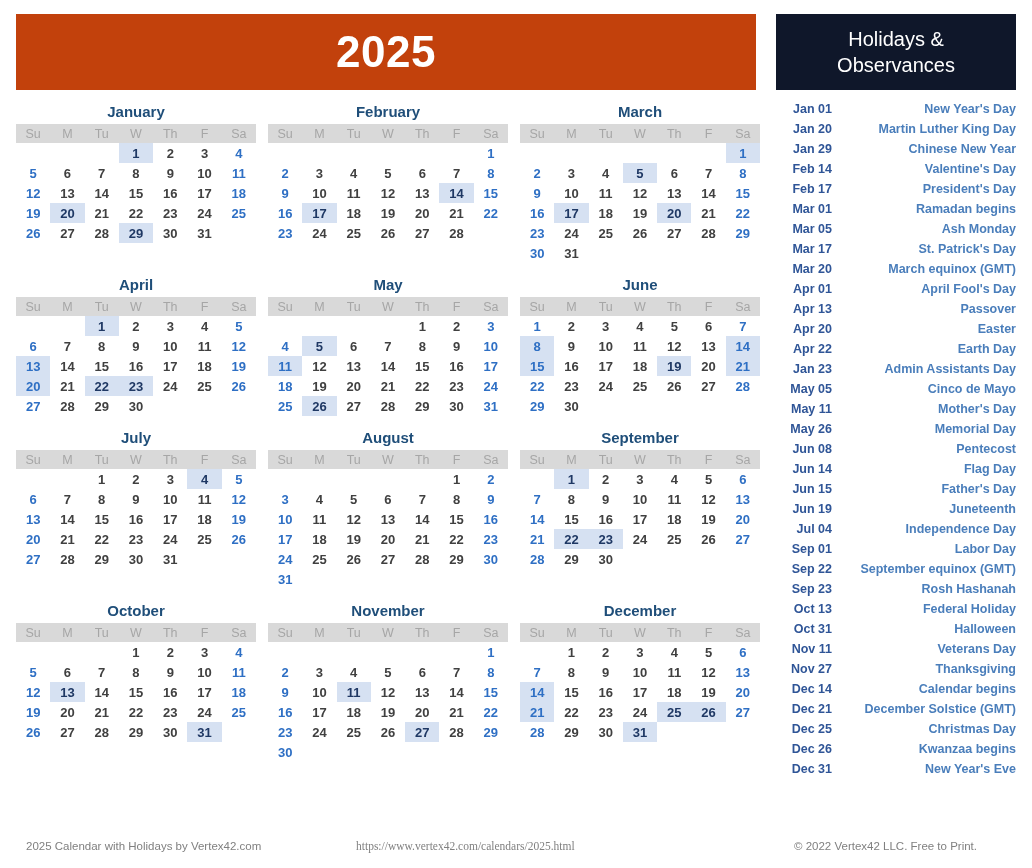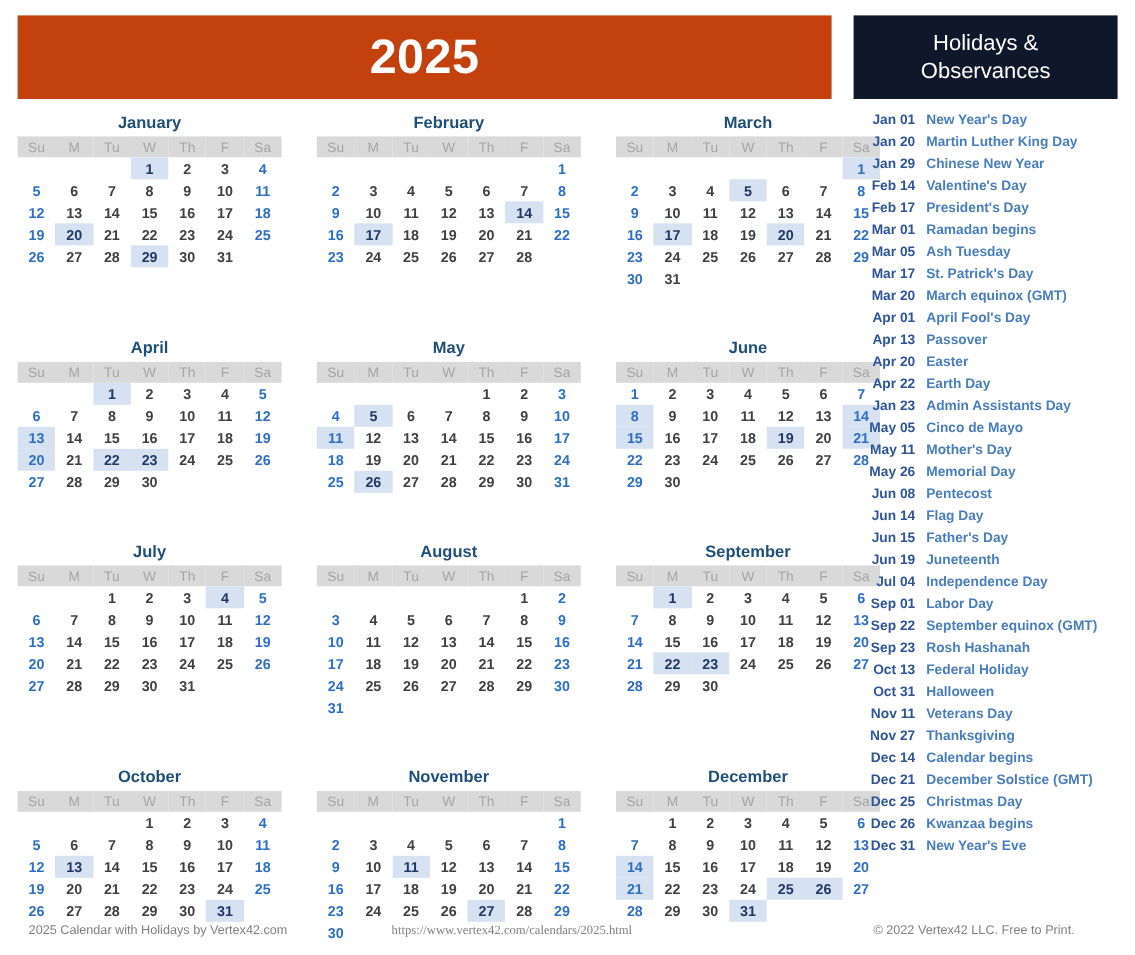--- a/index.html
+++ b/index.html
@@ -41,21 +41,20 @@
     font-size: 44px;
     font-weight: bold;
     letter-spacing: 0.5px;
   }
   .months-grid {
     display: grid;
     grid-template-columns: repeat(3, 1fr);
     column-gap: 12px;
     row-gap: 0px;
     margin-top: 10px;
-    gap: 32px;
   }
   .month {
     width: 240px;
     margin-bottom: 10px;
   }
   .month-title {
     text-align: center;
     color: #1f4e79;
     font-size: 15px;
     font-weight: bold;
@@ -114,20 +113,21 @@
     text-align: center;
   }
   .hol-list {
     margin-top: 12px;
   }
   .hol-row {
     display: flex;
     align-items: baseline;
     height: 20px;
     font-size: 12.5px;
+    justify-content: space-between;
   }
   .hol-date {
     width: 56px;
     flex: 0 0 56px;
     text-align: right;
     padding-right: 10px;
     color: #2f5597;
     font-weight: bold;
   }
   .hol-name {
@@ -983,21 +983,21 @@
           <div class="hol-row">
             <span class="hol-date">Feb 17</span>
             <span class="hol-name">President's Day</span>
           </div>
           <div class="hol-row">
             <span class="hol-date">Mar 01</span>
             <span class="hol-name">Ramadan begins</span>
           </div>
           <div class="hol-row">
             <span class="hol-date">Mar 05</span>
-            <span class="hol-name">Ash Tuesday</span>
+            <span class="hol-name">Ash Monday</span>
           </div>
           <div class="hol-row">
             <span class="hol-date">Mar 17</span>
             <span class="hol-name">St. Patrick's Day</span>
           </div>
           <div class="hol-row">
             <span class="hol-date">Mar 20</span>
             <span class="hol-name">March equinox (GMT)</span>
           </div>
           <div class="hol-row">

